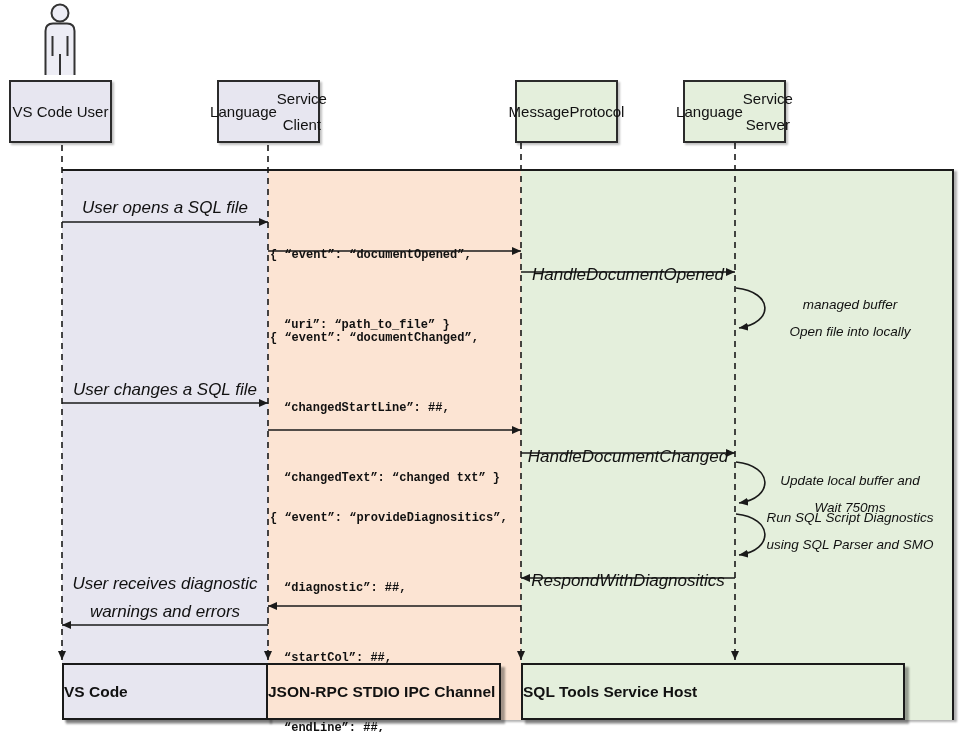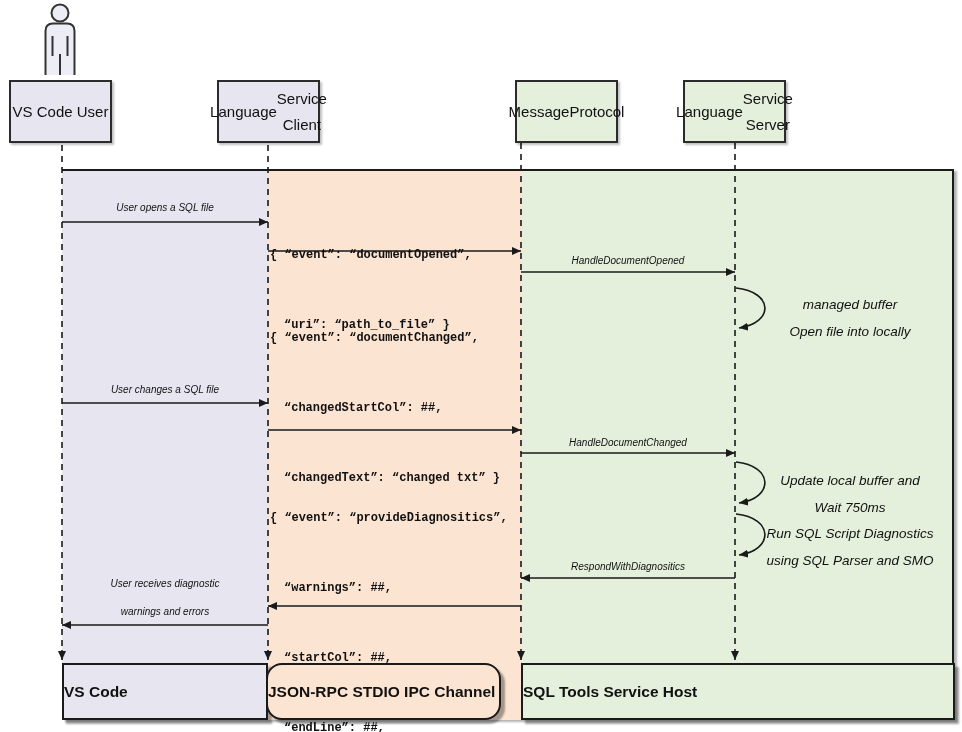--- a/index.html
+++ b/index.html
@@ -36,29 +36,29 @@
   .pbox-2{left:470px;background:var(--green);margin-left:45px;}
   .pbox-3{left:683px;background:var(--green);}
   
   .lanebox{
     position:absolute;top:663px;height:57px;box-sizing:border-box;
     border:2px solid var(--line);box-shadow:4px 4px 2px rgba(0,0,0,0.35);
     display:flex;align-items:center;justify-content:flex-start;
     font-size:15.5px;font-weight:bold;z-index:3;
   }
   .lanebox-0{left:62px;width:206px;background:var(--lavender);}
-  .lanebox-1{left:266px;width:235px;background:var(--peach);border-radius:16px;}
-  .lanebox-2{left:521px;width:434px;background:var(--green);}
+  .lanebox-1{left:266px;width:235px;background:var(--peach);}
+  .lanebox-2{left:521px;width:384px;background:var(--green);}
   
   .msg{
-    position:absolute;font-style:italic;font-size:10px;text-align:center;z-index:4;
+    position:absolute;font-style:italic;font-size:17px;text-align:center;z-index:4;
     line-height:16px;
   }
   .msg-left{left:62px;width:206px;}
-  .msg-right{left:521px;width:214px;}
+  .msg-right{left:521px;width:214px;margin-top:14px;}
   .msg-2line{line-height:28px;}
   
   .note{
     position:absolute;left:752px;width:196px;font-style:italic;font-size:13.5px;
     text-align:center;line-height:27px;z-index:4;
   }
   
   .payload{
     position:absolute;left:270px;z-index:4;
     font-family:"Liberation Mono","DejaVu Sans Mono",monospace;
@@ -152,37 +152,37 @@
   </div>
 
   <div class="note" style="top:291px">
     <div>managed buffer</div>
     <div>Open file into locally</div>
   </div>
   <div class="note" style="top:467px">
     <div>Update local buffer and</div>
     <div>Wait 750ms</div>
   </div>
-  <div class="note" style="top:520px">
+  <div class="note" style="top:504px">
     <div>Run SQL Script Diagnostics</div>
     <div>using SQL Parser and SMO</div>
   </div>
 
   <div class="payload" style="top:197px">
     <div class="pline">{ “event”: “documentOpened”,</div>
     <div class="pline">“uri”: “path_to_file” }</div>
   </div>
   <div class="payload" style="top:280px">
     <div class="pline">{ “event”: “documentChanged”,</div>
-    <div class="pline">“changedStartCol”: ##,</div>
+    <div class="pline">“changedStartLine”: ##,</div>
     <div class="pline">“changedText”: “changed txt” }</div>
   </div>
   <div class="payload" style="top:460px">
     <div class="pline">{ “event”: “provideDiagnositics”,</div>
-    <div class="pline">“warnings”: ##,</div>
+    <div class="pline">“diagnostic”: ##,</div>
     <div class="pline">“startCol”: ##,</div>
     <div class="pline">“endLine”: ##,</div>
     
     
   </div>
 
   <div class="lanebox lanebox-0">
     <span>VS Code</span>
   </div>
   <div class="lanebox lanebox-1">

